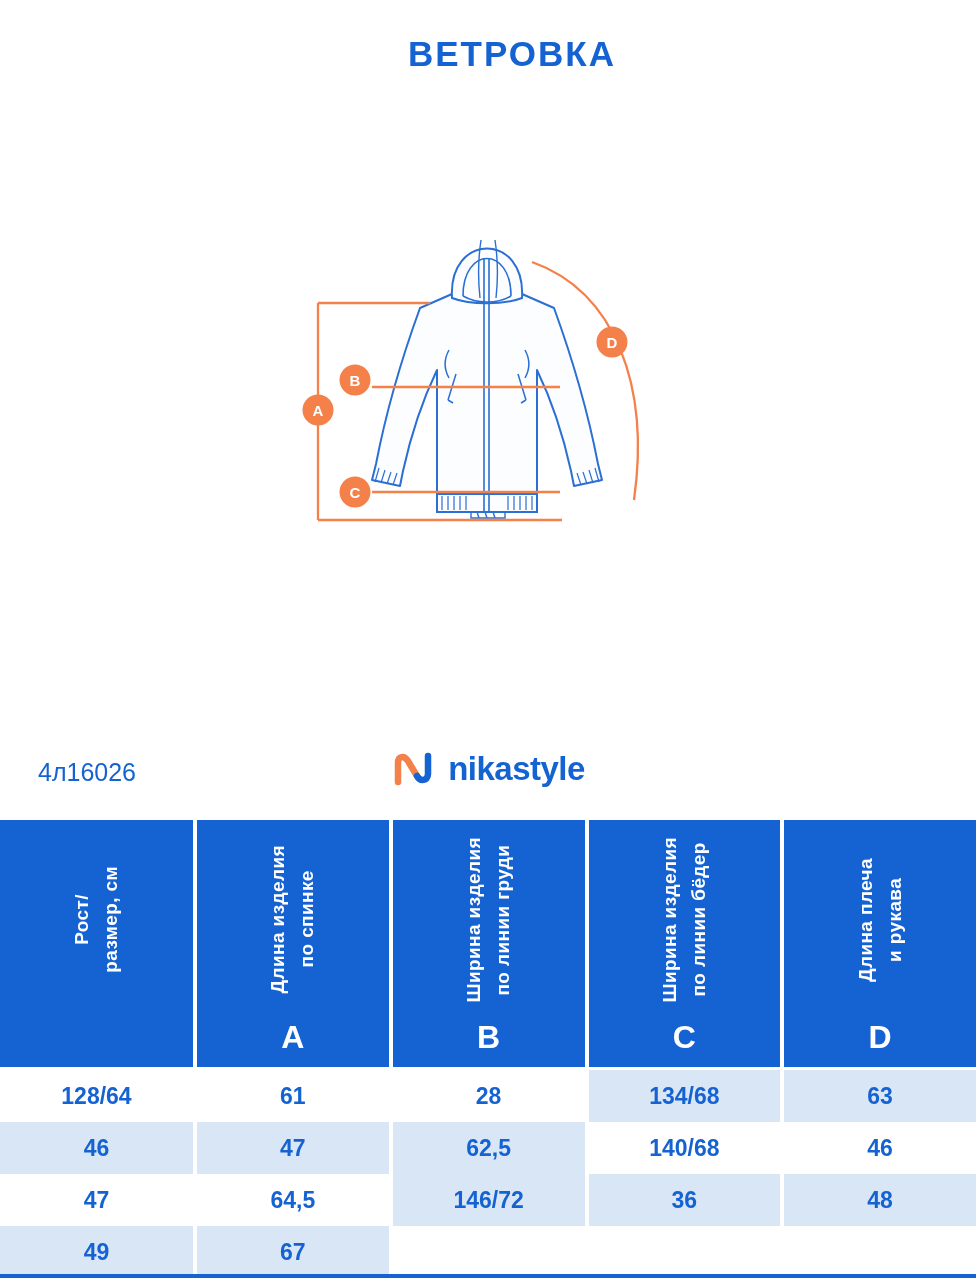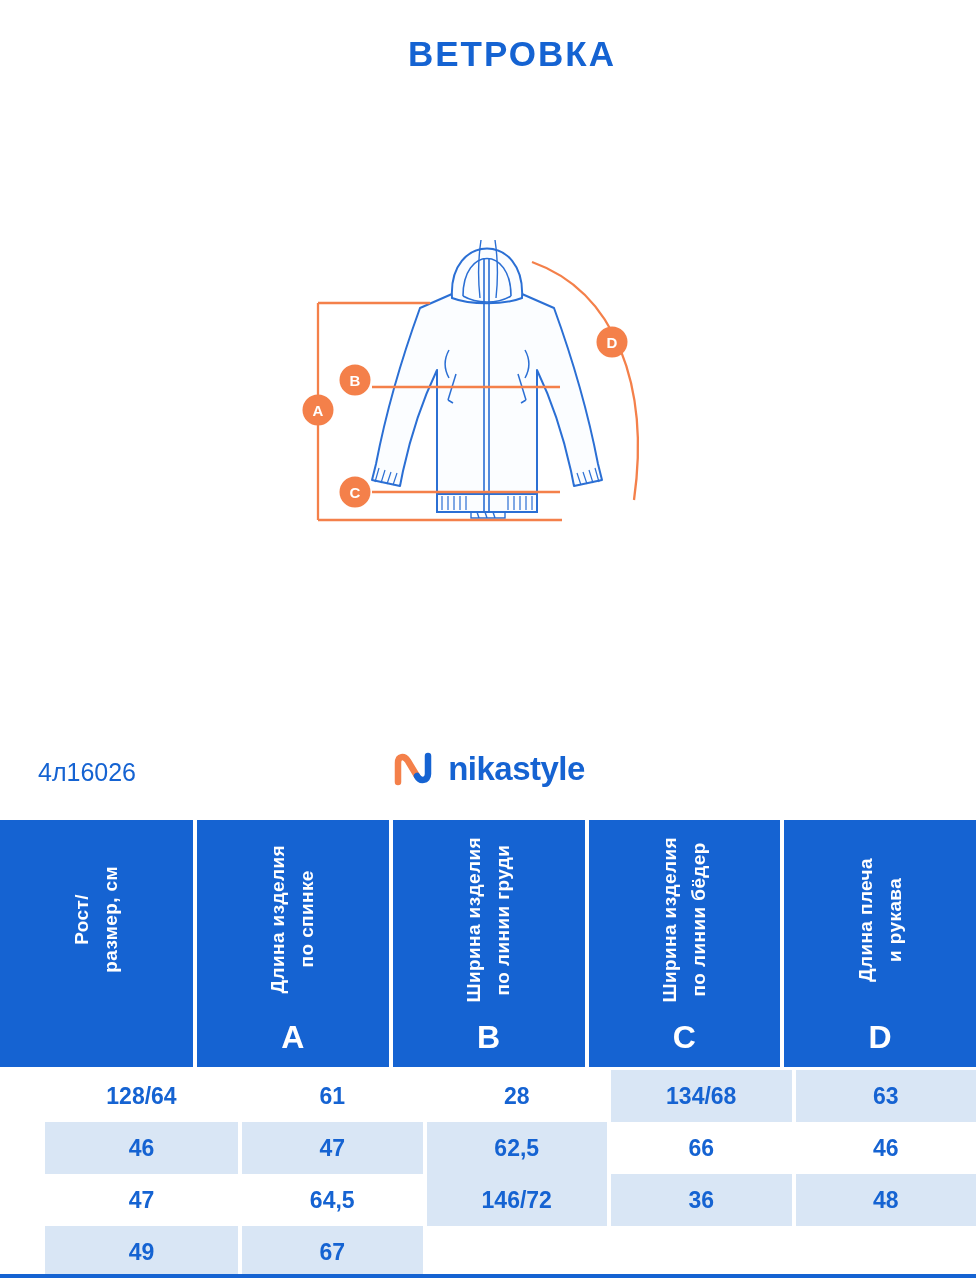--- a/index.html
+++ b/index.html
@@ -43,21 +43,21 @@
     white-space:pre-line;text-align:center;
     color:#fff;font-weight:700;font-size:19px;line-height:1.5;letter-spacing:.4px;
   }
   .hletter{
     height:48px;display:flex;align-items:flex-start;justify-content:center;
     color:#fff;font-size:32px;font-weight:800;
   }
   .tbody{
     position:absolute;top:1070px;left:0;width:976px;
     display:grid;grid-template-columns:193px 1fr 1fr 1fr 1fr;
-    grid-auto-rows:52px;column-gap:4px;background:#fff;padding-left:45px;
+    grid-auto-rows:52px;column-gap:4px;background:#fff;
   }
   .cell{
     display:flex;align-items:center;justify-content:center;
     color:var(--blue);font-size:23px;font-weight:700;background:#fff;
   }
   .cell.alt{background:var(--row-alt);}
   .bottom-bar{
     position:absolute;left:0;top:1274px;width:976px;height:4px;background:var(--blue);
   }
 </style>
@@ -161,21 +161,21 @@
   <div class="cell">128/64</div>
   <div class="cell">61</div>
   <div class="cell">28</div>
 
   <div class="cell alt">134/68</div>
   <div class="cell alt">63</div>
   <div class="cell alt">46</div>
   <div class="cell alt">47</div>
   <div class="cell alt">62,5</div>
 
-  <div class="cell">66</div>
+  <div class="cell">140/68</div>
   <div class="cell">46</div>
   <div class="cell">47</div>
   <div class="cell">64,5</div>
 
   <div class="cell alt">146/72</div>
   <div class="cell alt">36</div>
   <div class="cell alt">48</div>
   <div class="cell alt">49</div>
   <div class="cell alt">67</div>
 </div>

